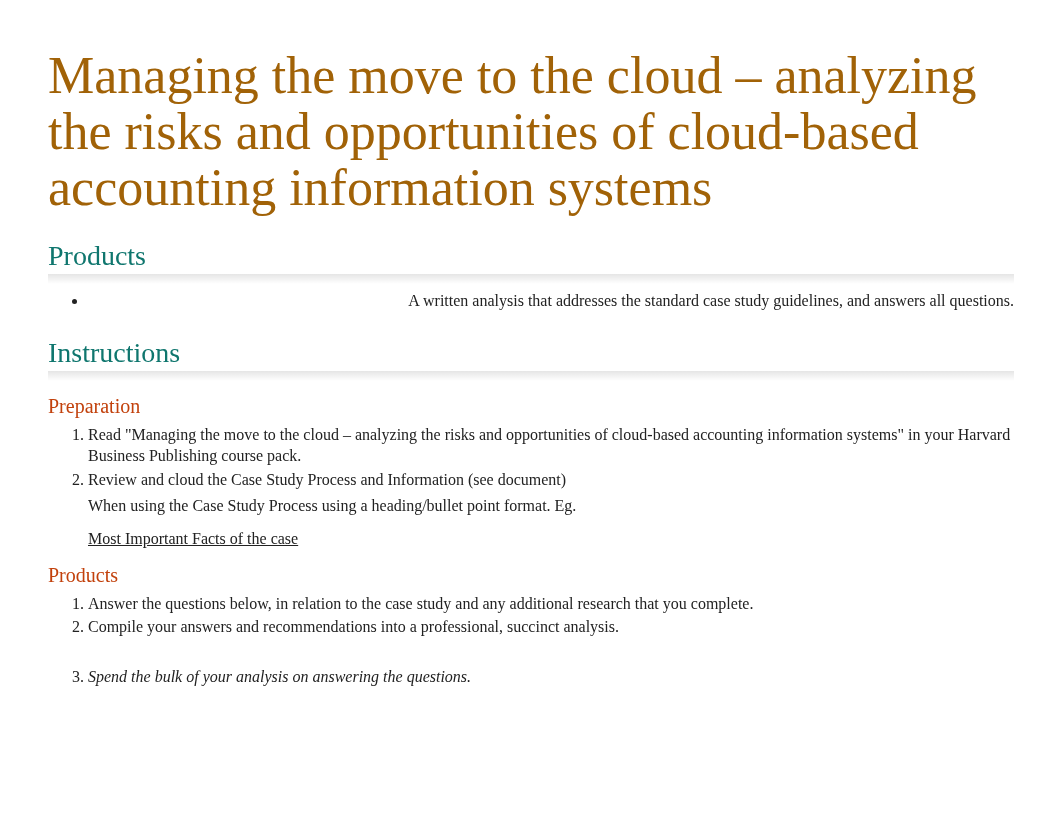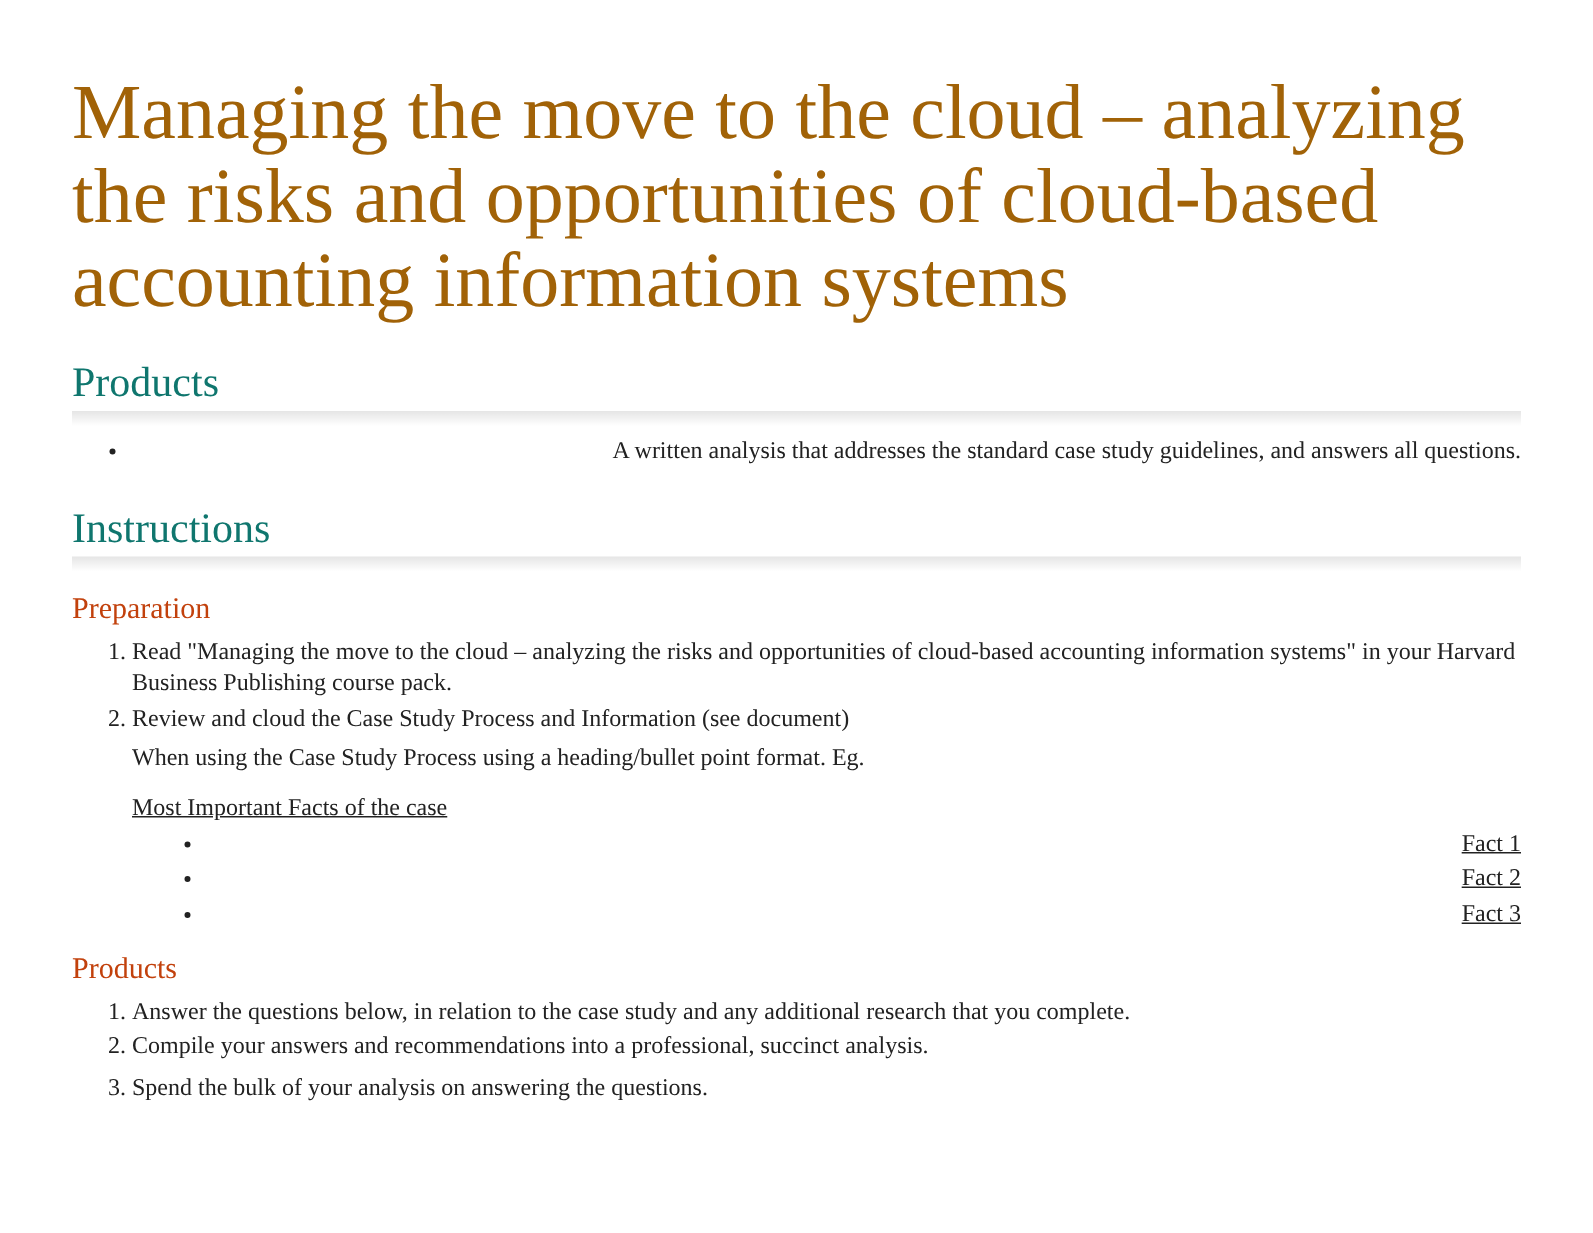--- a/index.html
+++ b/index.html
@@ -68,21 +68,22 @@
     margin-left: 0;
     text-decoration: underline;
   }
   .facts-heading {
     margin: 10px 0 0 0;
   }
   .plain-line {
     margin: 4px 0 0 0;
   }
   .spacer-line {
-    margin-top: 6px;
+    margin-top: 28px;
+    font-style: italic;
   }
 </style>
 </head>
 <body>
 
 <h1>Managing the move to the cloud – analyzing the risks and opportunities of cloud-based accounting information systems</h1>
 
 <h2>Products</h2>
 <ul>
   <li>A written analysis that addresses the standard case study guidelines, and answers all questions.</li>
@@ -91,25 +92,20 @@
 <h2>Instructions</h2>
 
 <h3>Preparation</h3>
 <ol>
   <li>Read "Managing the move to the cloud – analyzing the risks and opportunities of cloud-based accounting information systems" in your Harvard Business Publishing course pack.</li>
   <li>
     <span>Review and cloud the Case Study Process and Information (see document)</span>
     <div class="plain-line">When using the Case Study Process using a heading/bullet point format.  Eg.</div>
     <div class="facts-block">
       <div class="facts-heading">Most Important Facts of the case</div>
-      <ul class="sub-ul">
-        <li>Fact 1</li>
-        <li>Fact 2</li>
-        <li>Fact 3</li>
-      </ul>
     </div>
   </li>
 </ol>
 
 <h3>Products</h3>
 <ol>
   <li>Answer the questions below, in relation to the case study and any additional research that you complete.</li>
   <li>Compile your answers and recommendations into a professional, succinct analysis.</li>
   <li>
     <div class="plain-line spacer-line">Spend the bulk of your analysis on answering the questions.</div>

